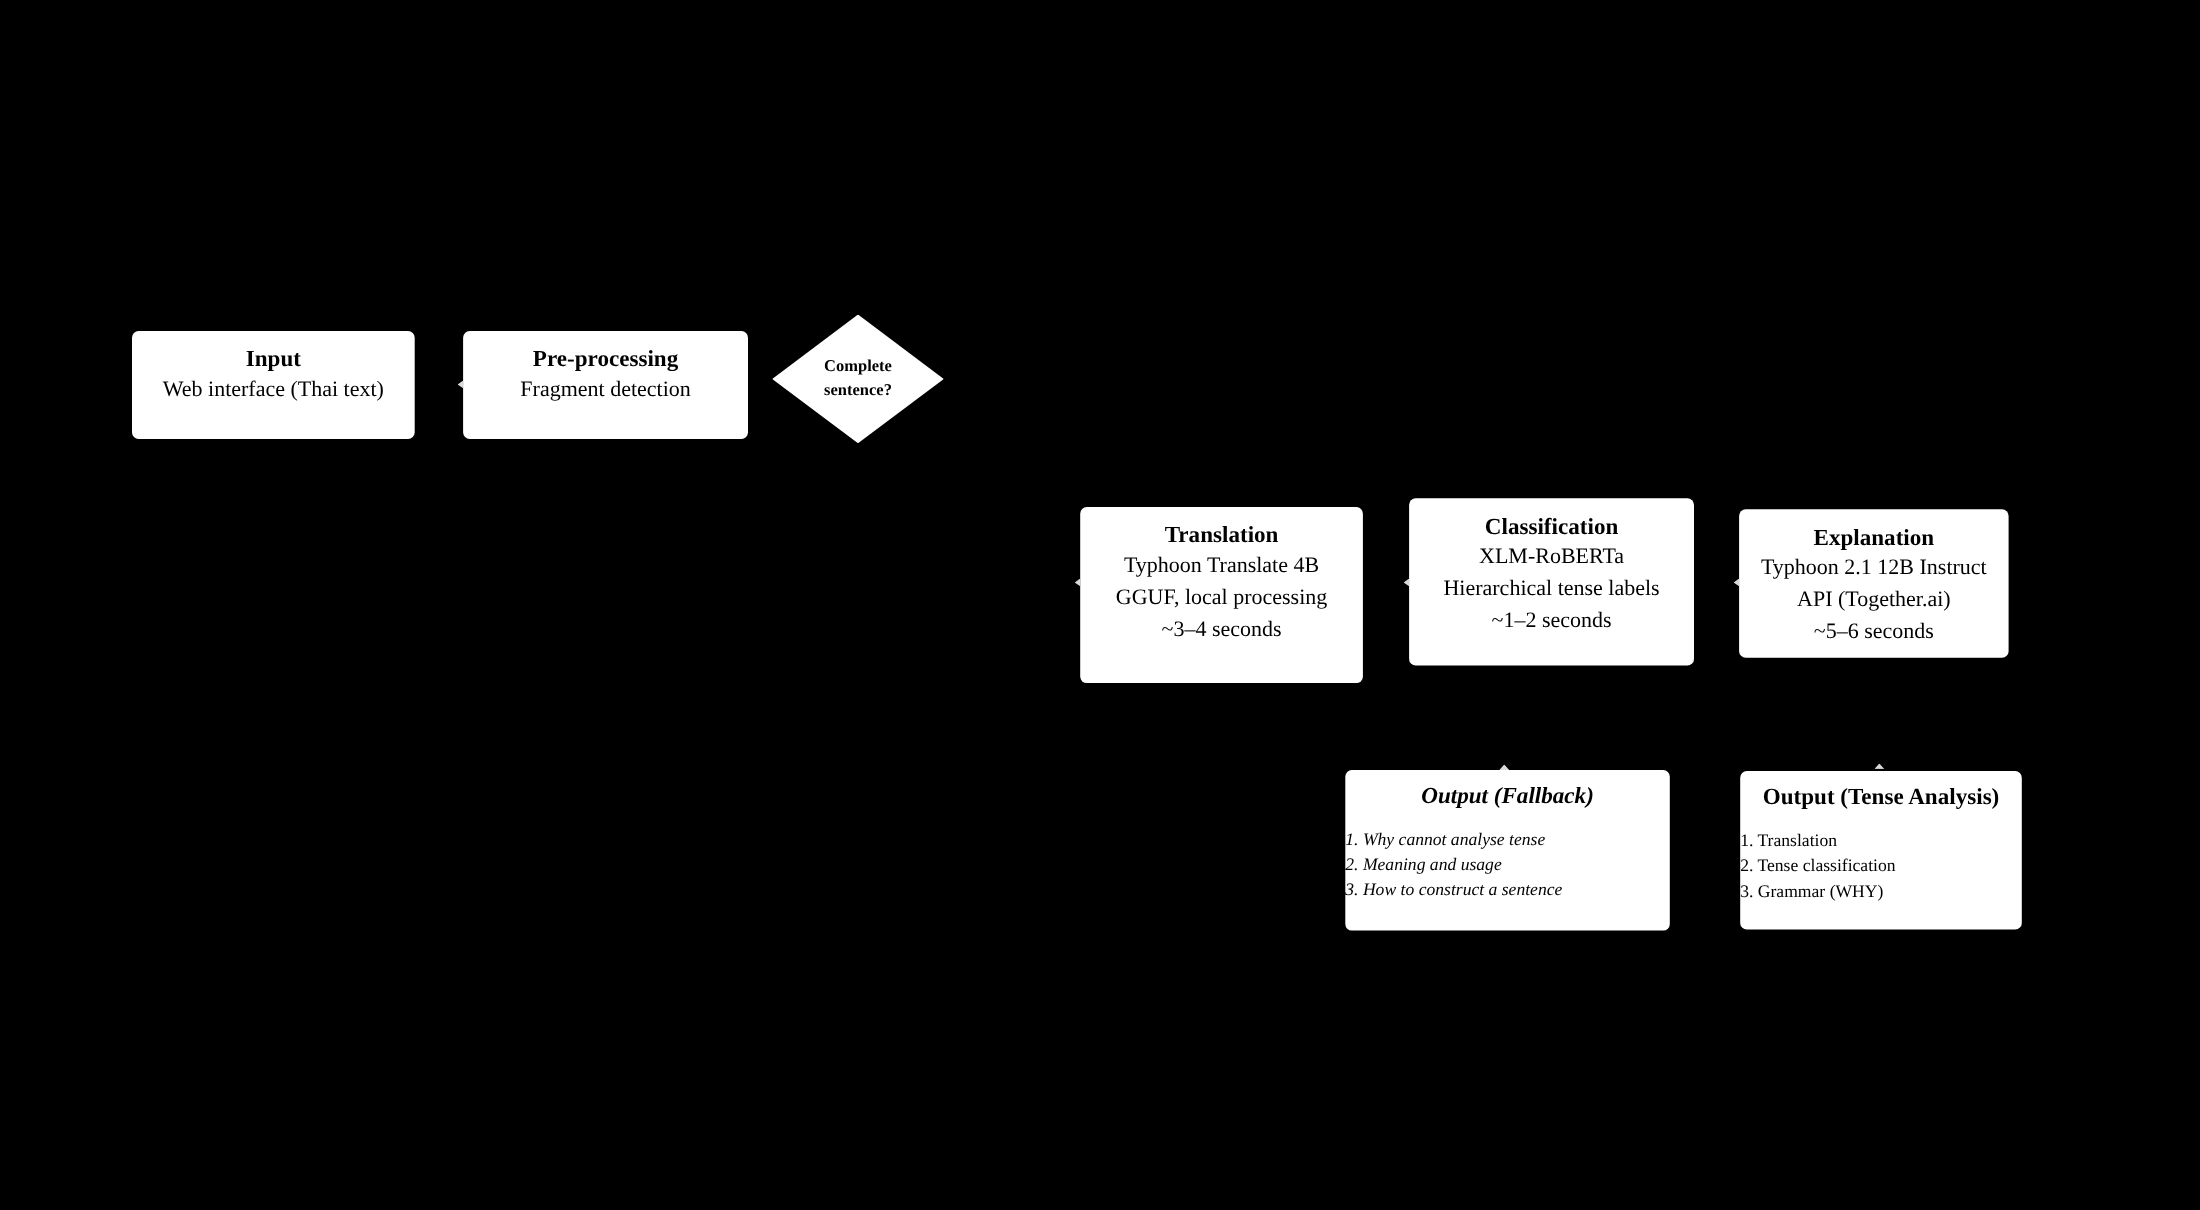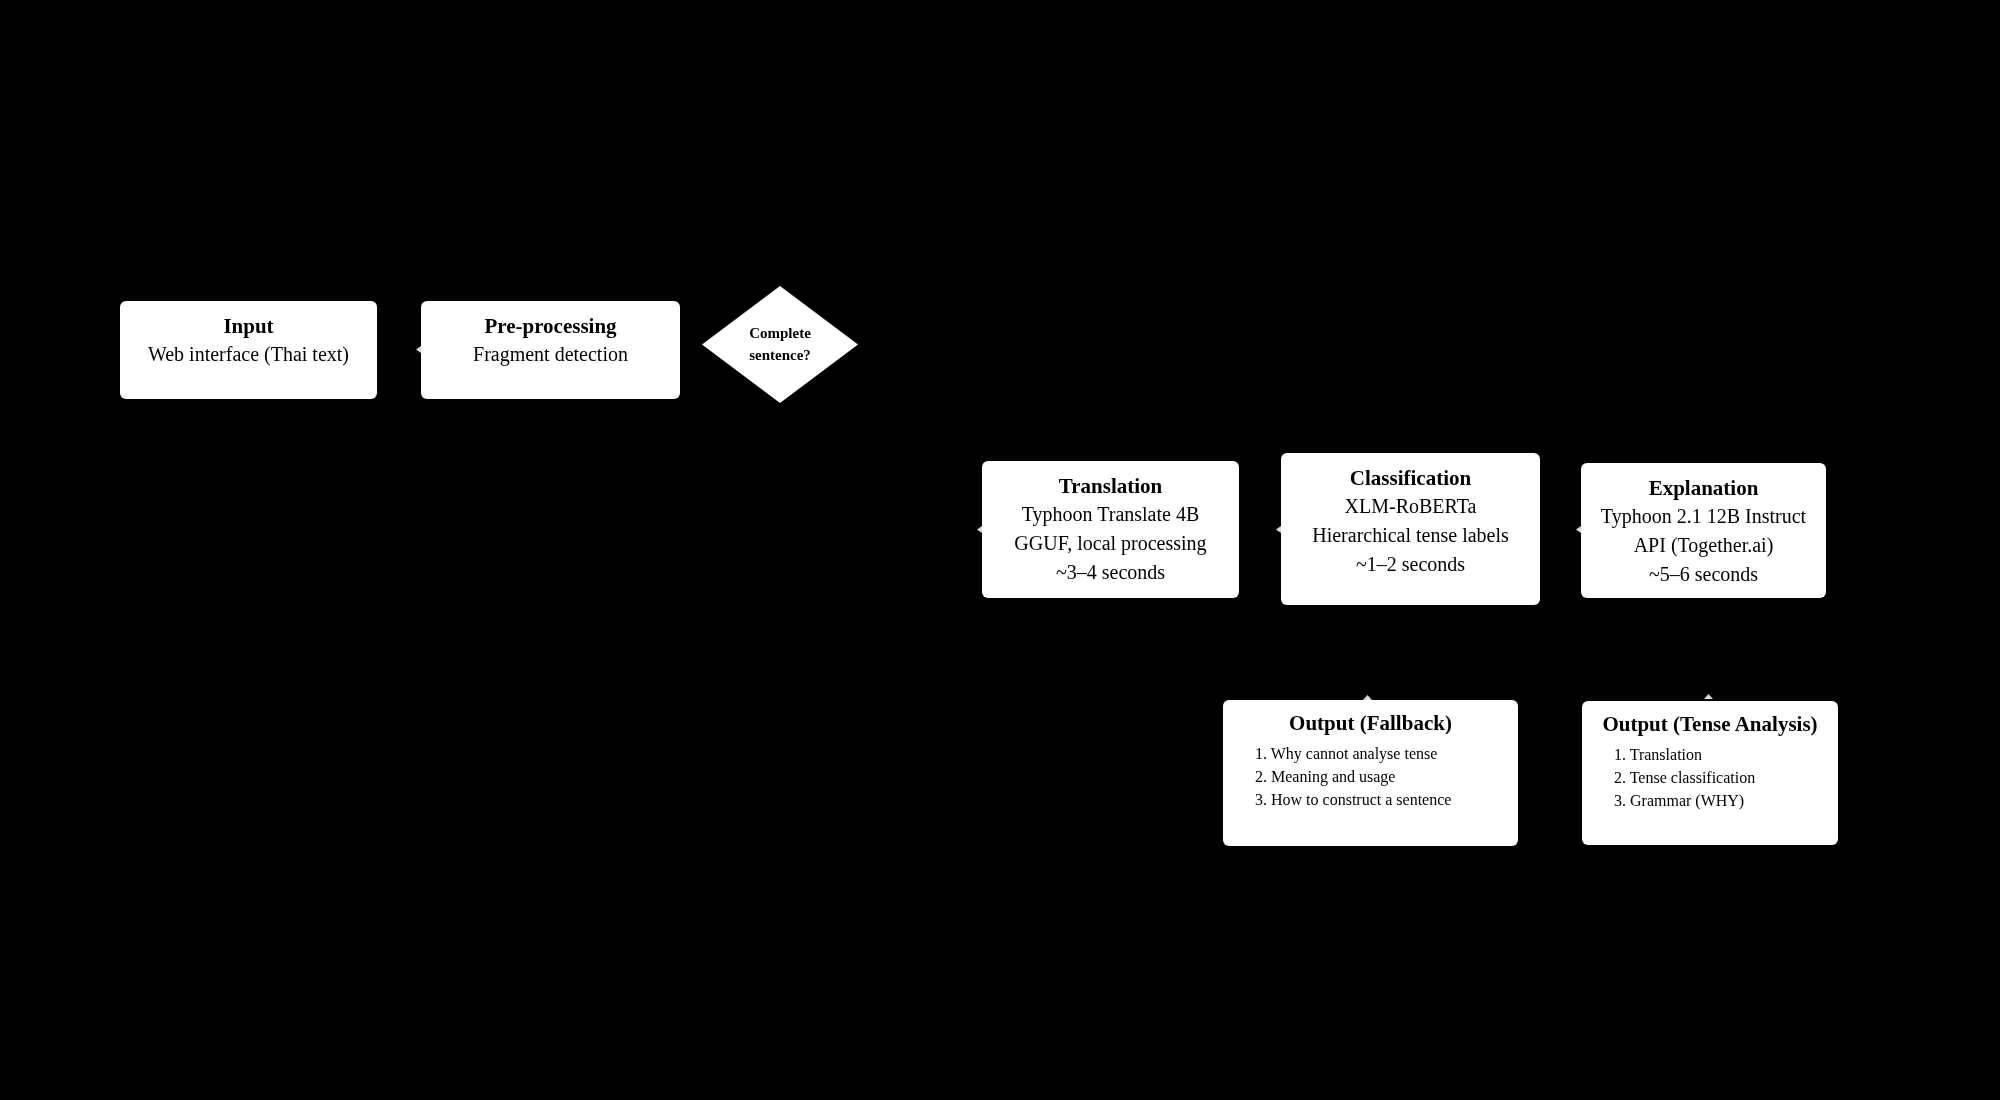--- a/index.html
+++ b/index.html
@@ -36,23 +36,23 @@
   .node-lines {
     margin-top: 1px;
   }
   .out-title {
     font-size: 21px;
     font-weight: bold;
     line-height: 26px;
     padding-top: 10px;
   }
   .out-items {
-    margin-top: 6px;
+    margin-top: 16px;
     text-align: left;
-    padding-left: 32px;
+    padding-left: 0;
   }
   .out-item {
     font-size: 16px;
     line-height: 23px;
   }
   .diamond {
     position: absolute;
     left: 702px;
     top: 286px;
     width: 156px;
@@ -72,24 +72,24 @@
   
   .nub {
     position: absolute;
     background: #d9d9d9;
   }
   .nub-left  { width: 5px; height: 7px; clip-path: polygon(100% 0, 100% 100%, 0 50%); }
   .nub-up    { width: 9px; height: 5px; clip-path: polygon(0 100%, 100% 100%, 50% 0); }
 
   #n-input          { left: 120px;  top: 301px; width: 257px; height: 98px;  }
   #n-preprocessing  { left: 421px;  top: 301px; width: 259px; height: 98px;  }
-  #n-translation    { left: 982px;  top: 461px; width: 257px; height: 137px; }
+  #n-translation    { left: 982px;  top: 461px; width: 257px; height: 160px; }
   #n-classification { left: 1281px; top: 453px; width: 259px; height: 152px; }
   #n-explanation    { left: 1581px; top: 463px; width: 245px; height: 135px; }
-  #n-out-fallback   { left: 1223px; top: 700px; width: 295px; height: 146px; }
+  #n-out-fallback   { left: 1223px; top: 700px; width: 295px; height: 146px; font-style: italic; }
   #n-out-tense      { left: 1582px; top: 701px; width: 256px; height: 144px; }
 
   #nub-pre   { left: 416px;  top: 346px; }
   #nub-tra   { left: 977px;  top: 526px; }
   #nub-cla   { left: 1276px; top: 526px; }
   #nub-exp   { left: 1576px; top: 526px; }
   #nub-fal   { left: 1363px; top: 695px; }
   #nub-ten   { left: 1704px; top: 694px; }
 </style>
 </head>

